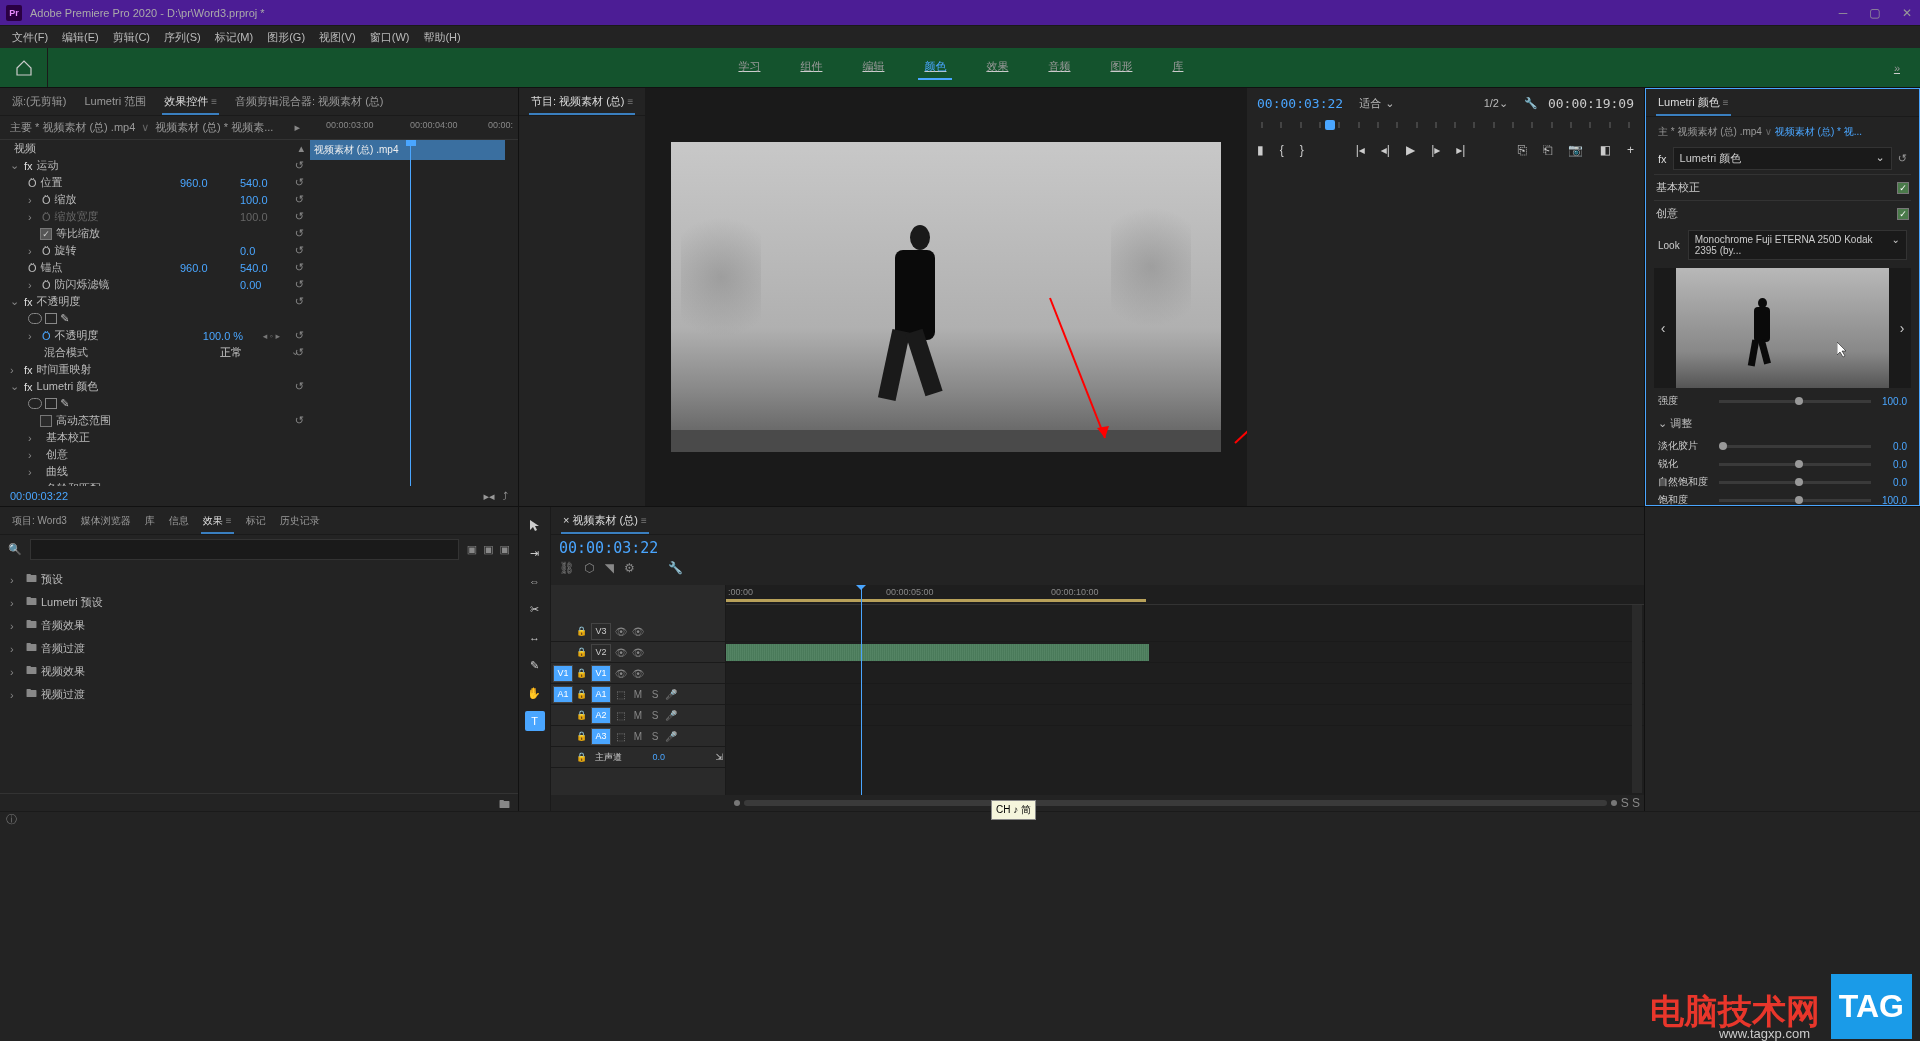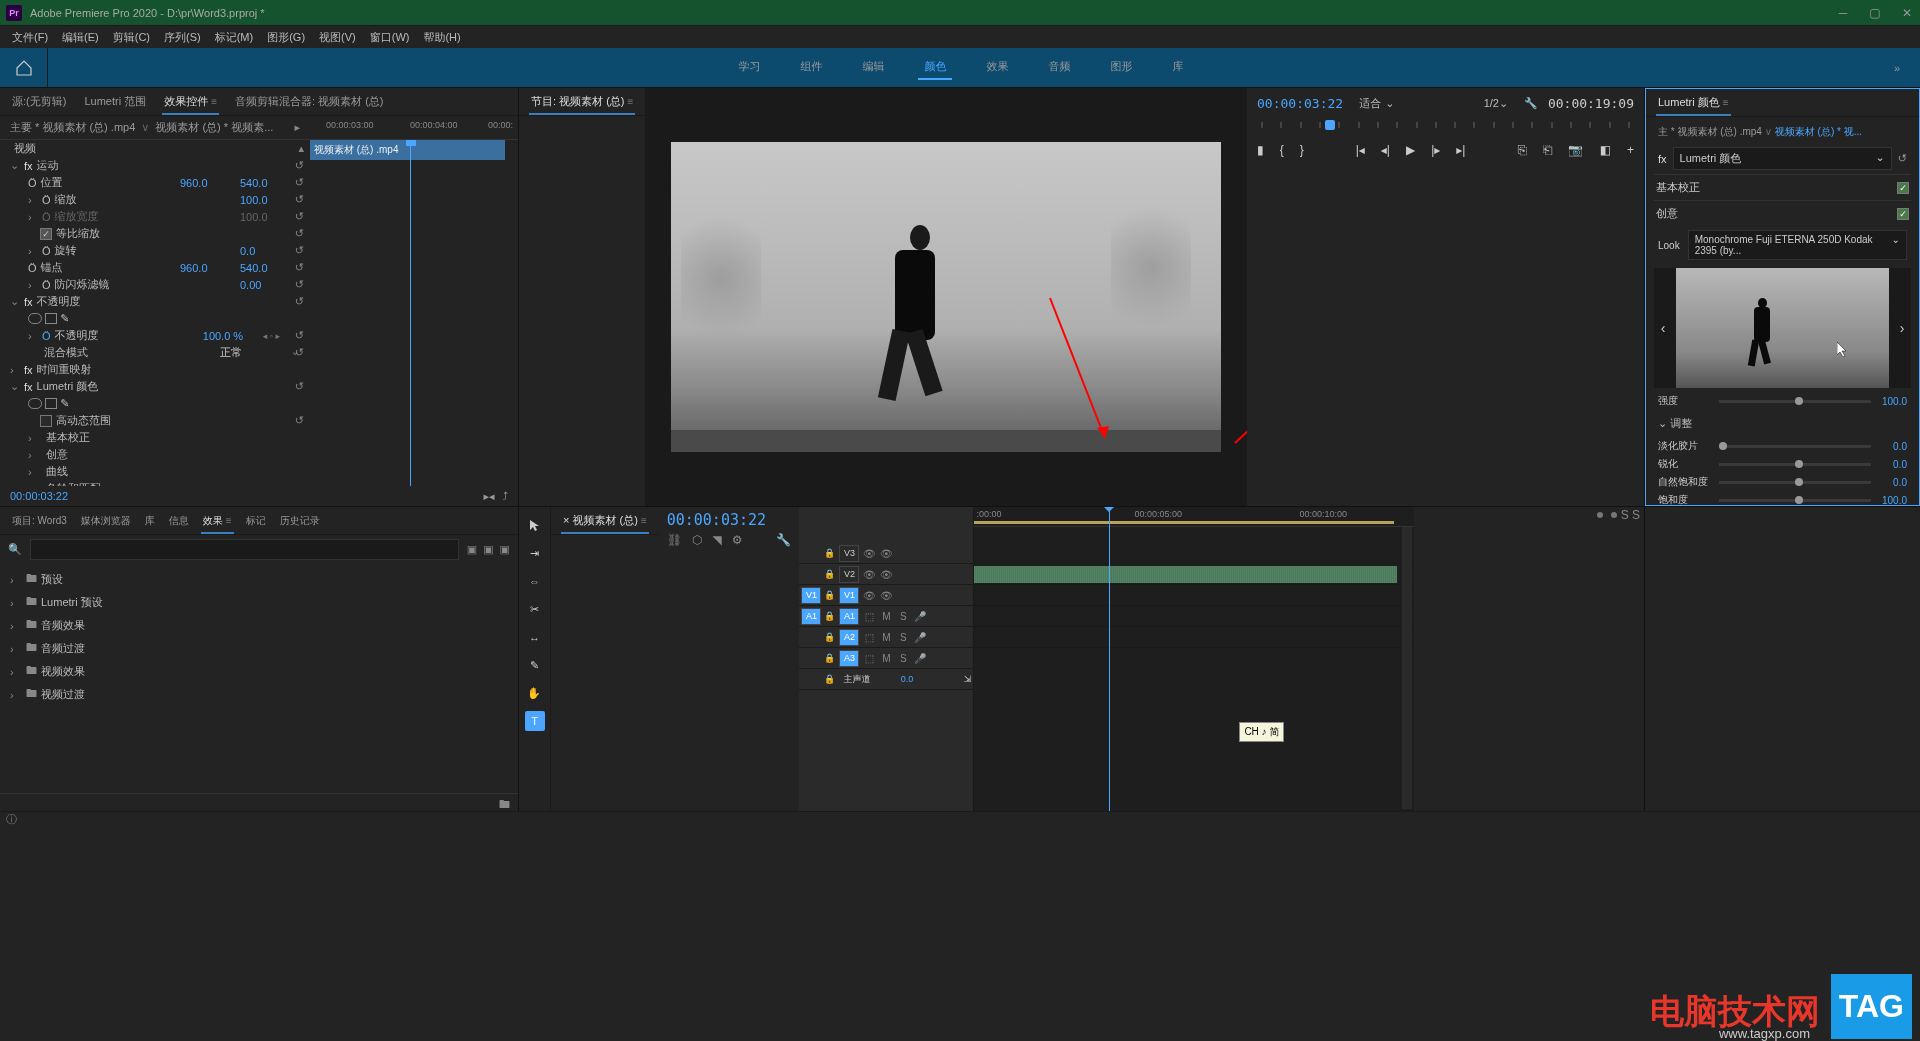--- a/index.html
+++ b/index.html
@@ -1,24 +1,24 @@
 <!DOCTYPE html>
 <html><head>
 <meta charset="utf-8">
 <style>
 * { margin: 0; padding: 0; box-sizing: border-box; font-family: "Microsoft YaHei", "Segoe UI", Arial, sans-serif; }
 body { background: #232323; color: #ccc; font-size: 11px; overflow: hidden; width: 1920px; height: 1041px; }
-.titlebar { background: #14532d; height: 26px; display: flex; align-items: center; padding: 0 6px; border-bottom: 1px solid #1a1a1a; }
+.titlebar { background: #4c1d95; height: 26px; display: flex; align-items: center; padding: 0 6px; border-bottom: 1px solid #1a1a1a; }
 .pr-logo { width: 16px; height: 16px; background: #2a0042; color: #e88cff; display: flex; align-items: center; justify-content: center; font-size: 9px; font-weight: bold; margin-right: 8px; border-radius: 2px; }
 .title-text { color: #aaa; font-size: 11px; flex: 1; }
 .win-controls { display: flex; gap: 18px; color: #999; }
 .win-btn { width: 14px; text-align: center; cursor: pointer; font-size: 12px; }
 .menubar { background: #232323; height: 22px; display: flex; align-items: center; padding: 0 8px; gap: 6px; color: #bbb; }
 .menu-item { padding: 2px 4px; cursor: pointer; font-size: 11px; }
-.workspace-bar { background: #0c4a6e; height: 40px; display: flex; align-items: center; border-bottom: 1px solid #111; }
+.workspace-bar { background: #14532d; height: 40px; display: flex; align-items: center; border-bottom: 1px solid #111; text-decoration: underline; }
 .home-icon-sect { width: 48px; display: flex; justify-content: center; border-right: 1px solid #1a1a1a; height: 100%; align-items: center; }
 .workspace-tabs { display: flex; flex: 1; justify-content: center; gap: 28px; color: #999; }
 .ws-tab { padding: 4px 6px; cursor: pointer; }
 .ws-tab.active { color: #4aa6ff; border-bottom: 2px solid #4aa6ff; }
 .ws-more { color: #999; padding: 0 20px; cursor: pointer; }
 .main-grid { display: flex; height: 418px; }
 .left-col { width: 519px; display: flex; flex-direction: column; border-right: 1px solid #111; }
 .panel-tabrow { display: flex; align-items: center; height: 28px; background: #232323; border-bottom: 1px solid #1a1a1a; color: #999; gap: 14px; padding: 0 10px; }
 .panel-tab { padding: 4px 2px; cursor: pointer; position: relative; }
 .panel-tab.active { color: #ddd; }
@@ -96,21 +96,21 @@
 .proj-icons { display: flex; gap: 6px; color: #888; }
 .proj-tree { flex: 1; padding: 4px 8px; }
 .tree-item { display: flex; align-items: center; gap: 4px; padding: 2px 2px; color: #bbb; cursor: pointer; }
 .tree-exp { width: 12px; color: #888; }
 .folder-ic { color: #888; }
 
 .timeline-col { flex: 1; display: flex; border-right: 1px solid #111; }
 .tool-strip { width: 32px; background: #232323; display: flex; flex-direction: column; align-items: center; gap: 8px; padding: 8px 0; border-right: 1px solid #1a1a1a; }
 .tool-btn { width: 20px; height: 20px; display: flex; align-items: center; justify-content: center; color: #ccc; cursor: pointer; }
 .tool-btn.active { background: #4aa6ff; color: #fff; border-radius: 2px; }
-.tl-main { flex: 1; display: flex; flex-direction: row; }
+.tl-main { flex: 1; display: flex; flex-direction: column; }
 .tl-header { height: 50px; padding: 4px 8px; }
 .tl-tc { color: #4aa6ff; font-family: monospace; font-size: 15px; }
 .tl-header-icons { display: flex; gap: 10px; color: #888; margin-top: 4px; font-size: 12px; }
 .tl-body { flex: 1; display: flex; position: relative; }
 .tl-track-headers { width: 175px; background: #2a2a2a; border-right: 1px solid #1a1a1a; }
 .track-head { display: flex; align-items: center; height: 21px; border-bottom: 1px solid #1a1a1a; gap: 3px; padding: 0 2px; font-size: 9px; }
 .track-targ { width: 20px; height: 17px; background: #2a2a2a; border: 1px solid #444; text-align: center; line-height: 15px; font-size: 9px; }
 .track-targ.active { background: #4aa6ff; color: #fff; }
 .track-lock { color: #888; width: 12px; text-align: center; }
 .track-toggle { color: #888; width: 14px; text-align: center; font-size: 10px; }

